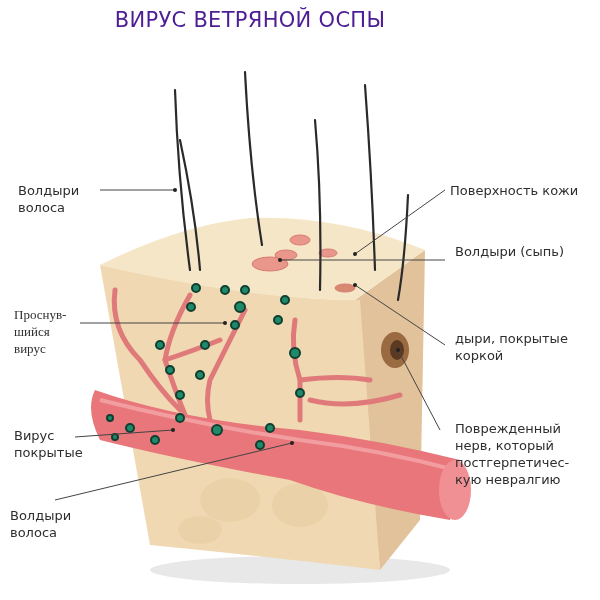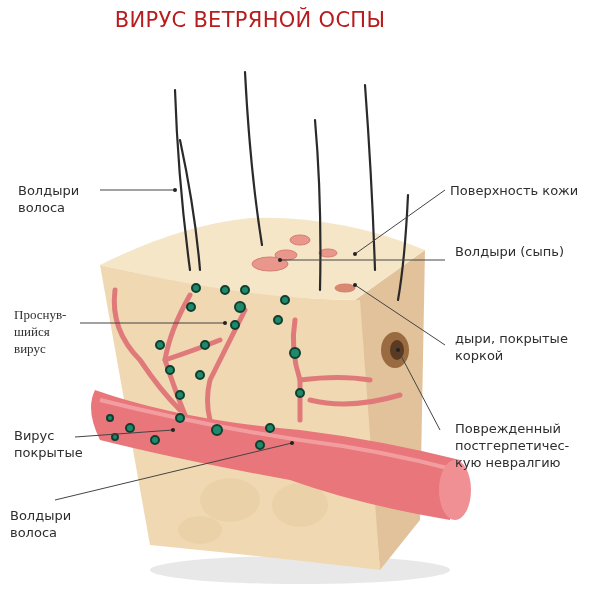--- a/index.html
+++ b/index.html
@@ -1,19 +1,19 @@
 <!DOCTYPE html>
 <html><head>
 <meta charset="utf-8">
 <style>
   html, body { margin:0; padding:0; background:#ffffff; }
   body { width:600px; height:600px; position:relative; overflow:hidden;
          font-family:"DejaVu Sans", "Liberation Sans", sans-serif; color:#2a2a2a; }
   .title { position:absolute; top:8px; left:0; width:500px; text-align:center;
-           font-size:21px; font-weight:normal; letter-spacing:0.3px; color:#b91c1c; }
+           font-size:21px; font-weight:normal; letter-spacing:0.3px; color:#4c1d95; }
   .label { position:absolute; font-size:13px; line-height:17px; color:#2e2e2e; }
   svg.art { position:absolute; left:0; top:0; }
 </style>
 </head>
 <body>
 
 <div class="title">ВИРУС ВЕТРЯНОЙ ОСПЫ</div>
 
 <svg class="art" width="600" height="600" viewBox="0 0 600 600">
 
@@ -136,15 +136,16 @@
 </div>
 <div class="label" style="left:455px; top:243px;">
   <div>Волдыри (сыпь)</div>
 </div>
 <div class="label" style="left:455px; top:330px;">
   <div>дыри, покрытые</div>
   <div>коркой</div>
 </div>
 <div class="label" style="left:455px; top:420px;">
   <div>Поврежденный</div>
+  <div>нерв, который</div>
   <div>постгерпетичес-</div>
   <div>кую невралгию</div>
 </div>
 
 </body></html>

